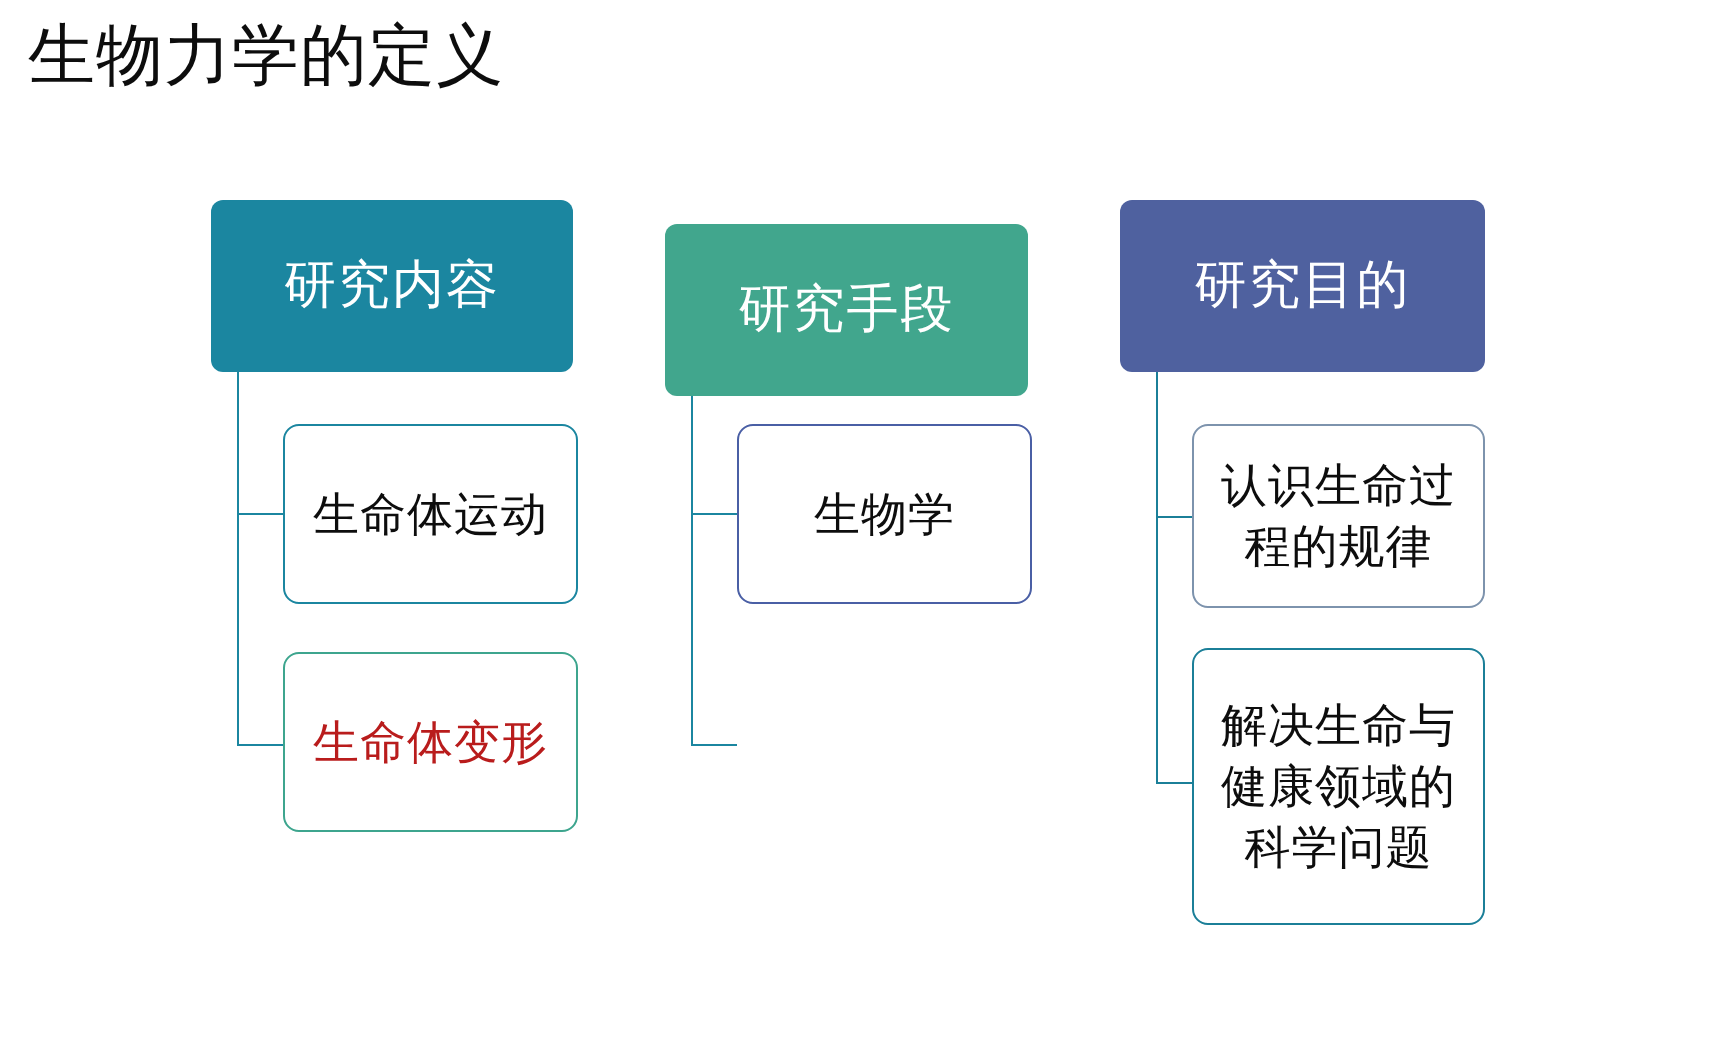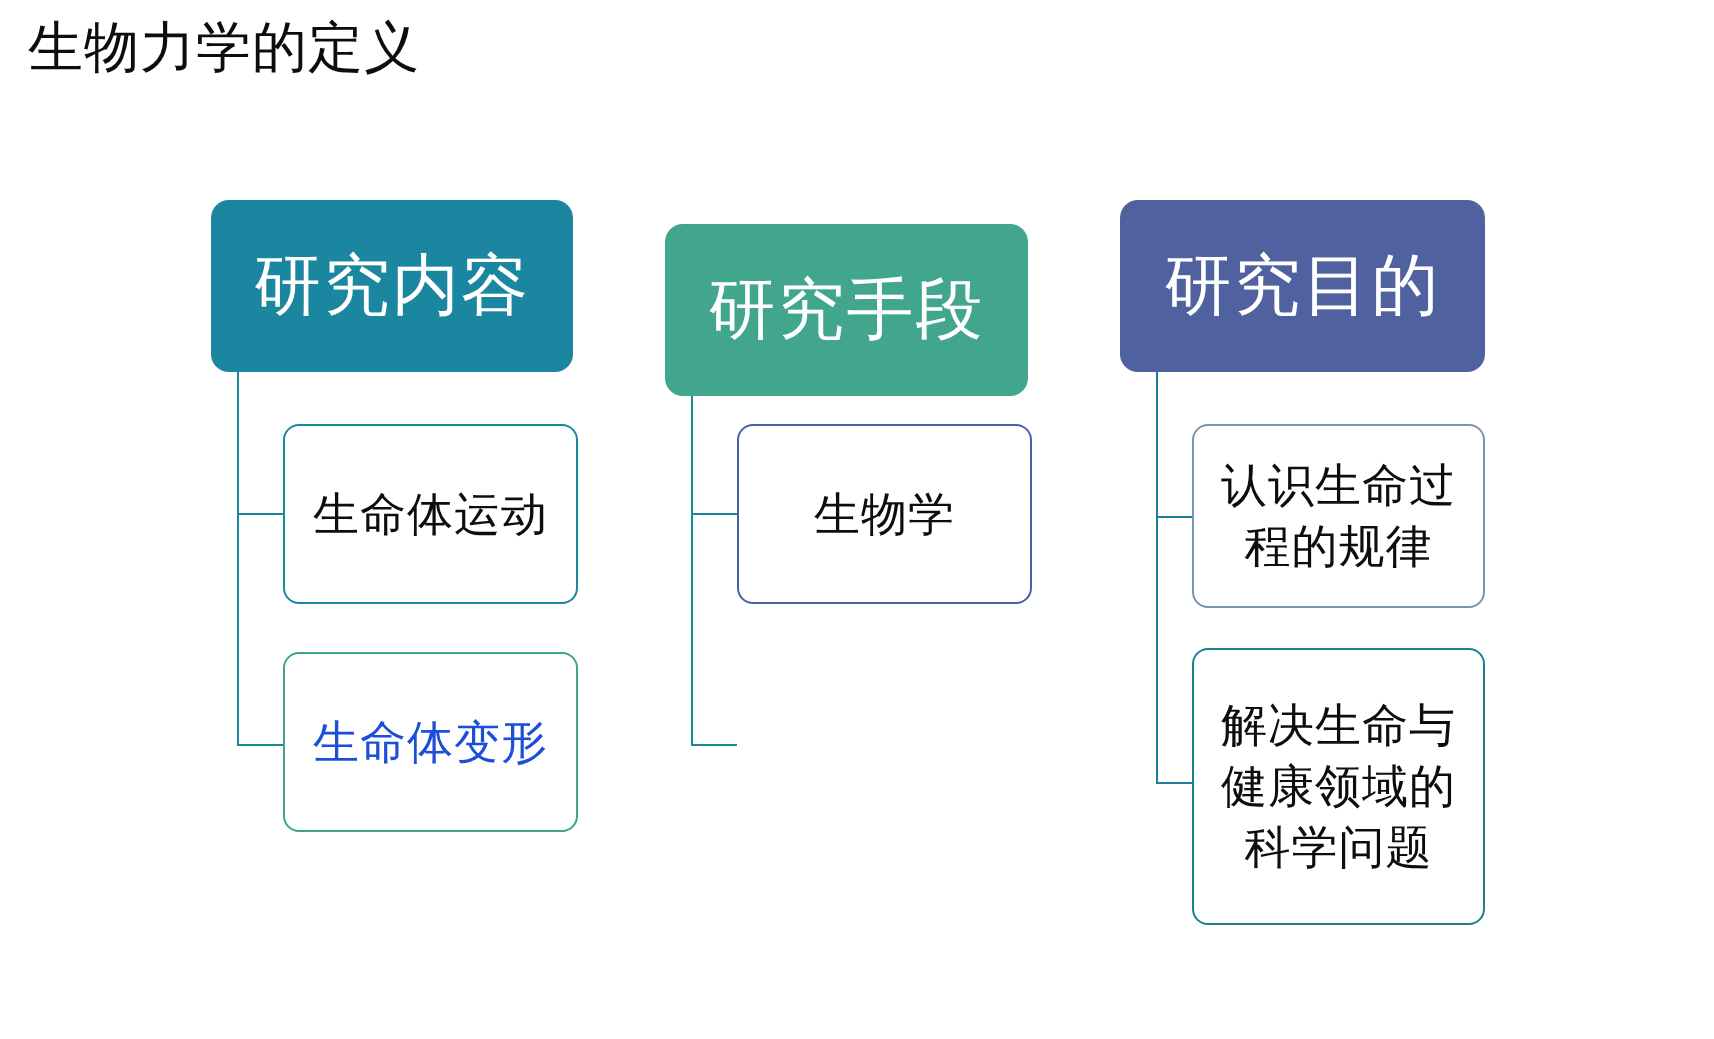--- a/index.html
+++ b/index.html
@@ -14,21 +14,21 @@
     position: relative;
     width: 1714px;
     height: 1039px;
     background: #ffffff;
     overflow: hidden;
   }
   .slide-title {
     position: absolute;
     left: 28px;
     top: 14px;
-    font-size: 55px;
+    font-size: 67px;
     line-height: 1.22;
     color: #0d0d0d;
     font-weight: 400;
     letter-spacing: 1px;
     white-space: nowrap;
   }
 
   
   .diagram {
     position: absolute;
@@ -44,26 +44,26 @@
   }
   .col-1 { left: 211px; width: 400px; }
   .col-2 { left: 665px; width: 400px; }
   .col-3 { left: 1120px; width: 420px; }
 
   .header-box {
     position: absolute;
     top: 200px;
     left: 0;
     height: 172px;
-    border-radius: 18px;
+    border-radius: 12px;
     display: flex;
     align-items: center;
     justify-content: center;
     color: #ffffff;
-    font-size: 67px;
+    font-size: 52px;
     line-height: 1;
     letter-spacing: 2px;
     box-sizing: border-box;
     padding-bottom: 4px;
   }
   .col-1 .header-box { width: 362px; background: #1b86a0; }
   .col-2 .header-box { width: 363px; background: #41a68d; }
   .col-3 .header-box { width: 365px; background: #4f619f; }
 
   
@@ -151,21 +151,21 @@
       <div class="stub stub-b" style="border-color: rgb(27, 134, 160);"></div>
 
       <div class="header-box" style="background: rgb(27, 134, 160); color: rgb(255, 255, 255);">
         <span>研究内容</span>
       </div>
 
       <div class="child-box c1-a" style="border-color: rgb(27, 134, 160); color: rgb(13, 13, 13);">
         <span class="ctext">生命体运动</span>
       </div>
 
-      <div class="child-box c1-b" style="border-color: rgb(61, 165, 142); color: #1d4ed8;">
+      <div class="child-box c1-b" style="border-color: rgb(61, 165, 142); color: #b91c1c;">
         <span class="ctext">生命体变形</span>
       </div>
     </div>
 
     <div class="column col-2">
       <div class="spine spine-main" style="border-color: rgb(27, 134, 160);"></div>
       <div class="stub stub-a" style="border-color: rgb(27, 134, 160);"></div>
       <div class="stub stub-b" style="border-color: rgb(27, 134, 160);"></div>
 
       <div class="header-box" style="background: rgb(65, 166, 141); color: rgb(255, 255, 255); margin-top: 24px;">

